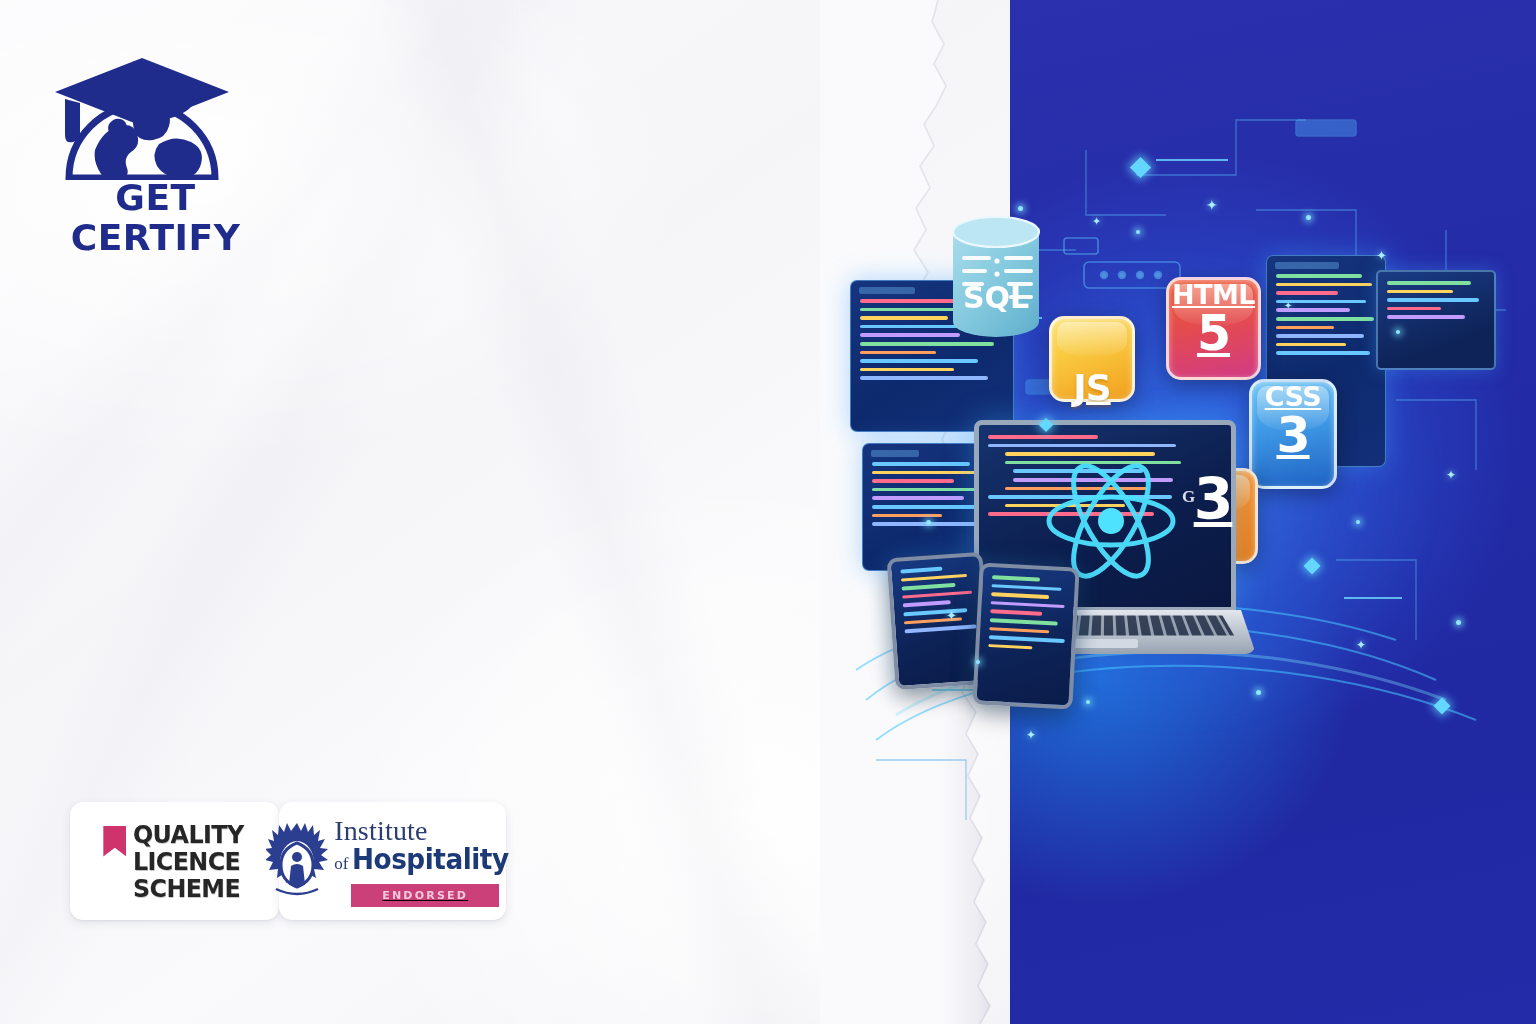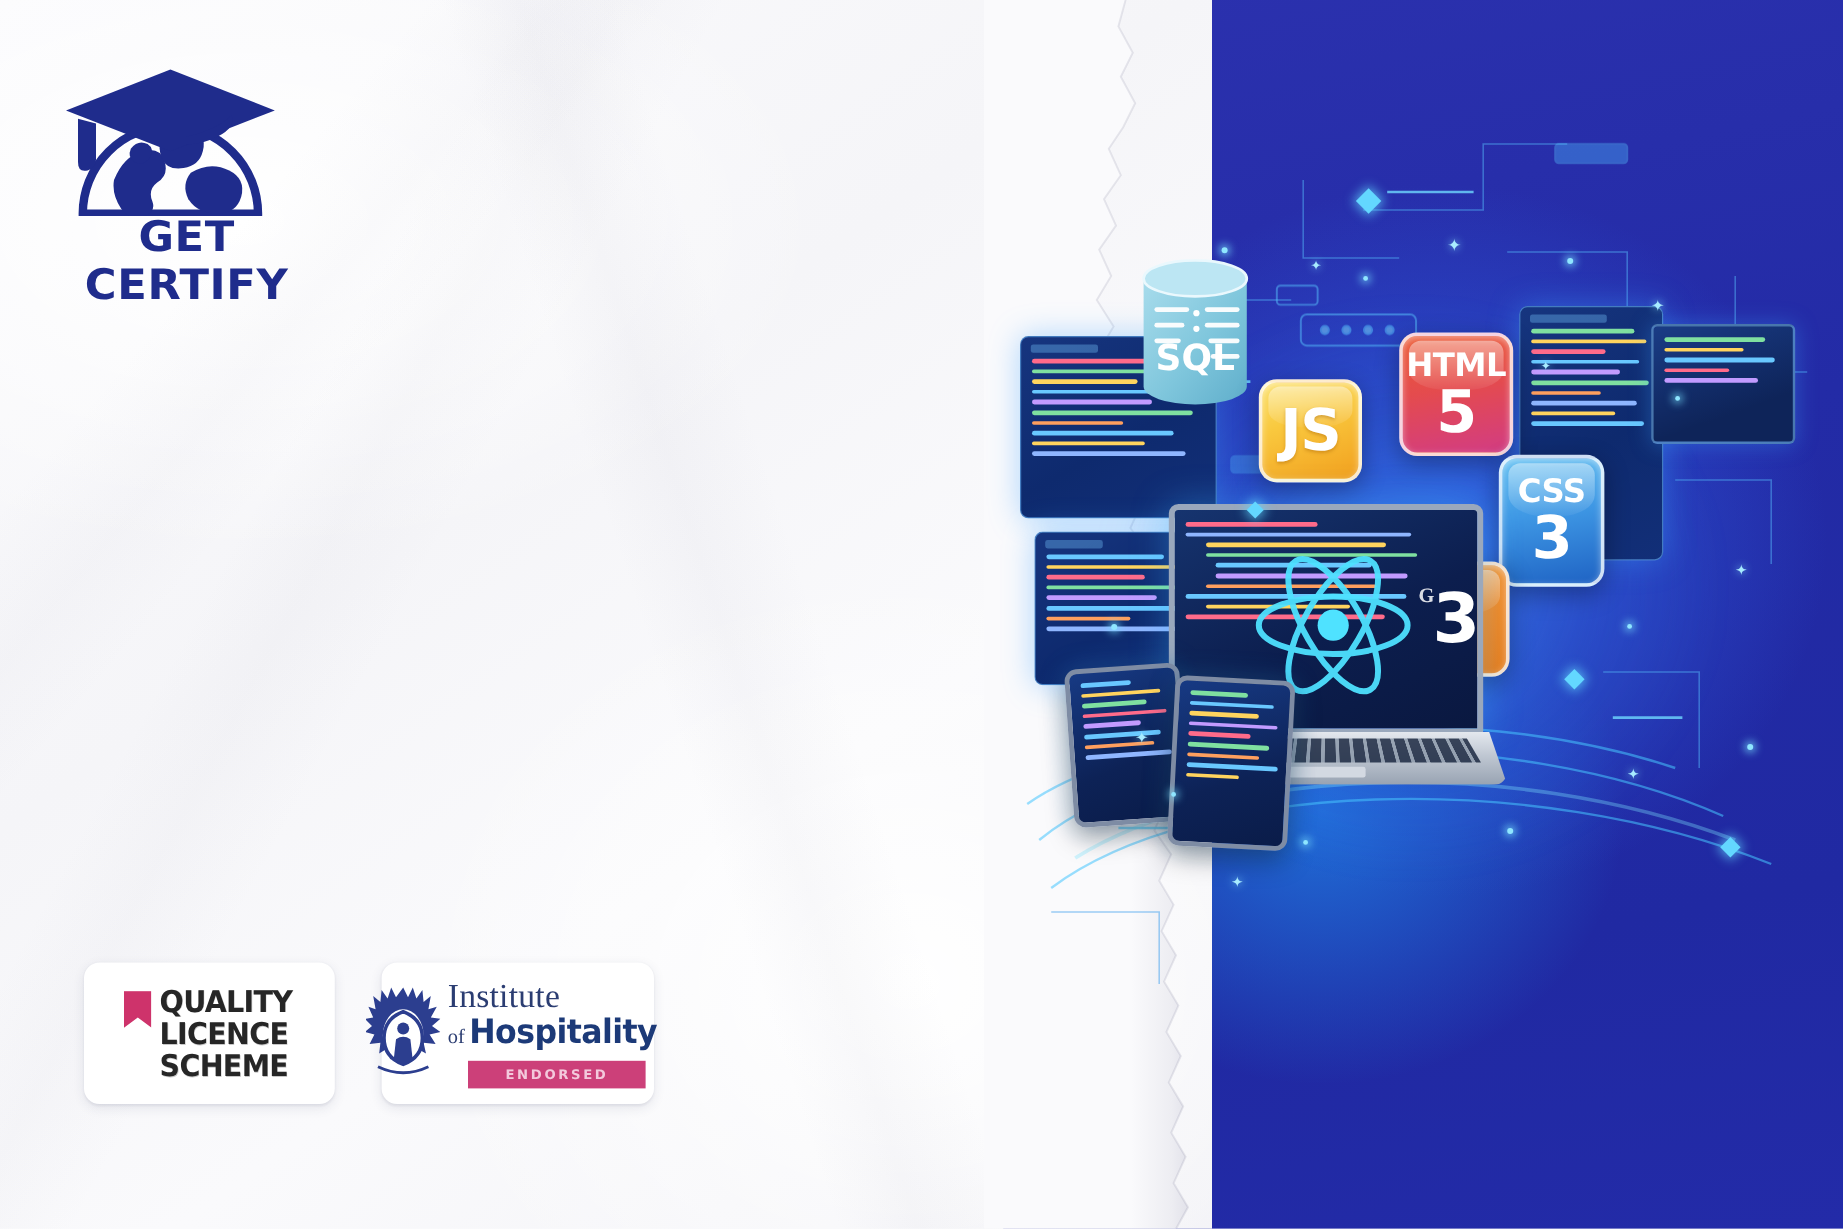--- a/index.html
+++ b/index.html
@@ -74,21 +74,21 @@
     font-family:"Liberation Sans", sans-serif;
     transform:scaleX(0.86);
     transform-origin:left center;
     white-space:nowrap;
     text-shadow:0 1px 1px rgba(255,255,255,0.55);
   }
 
   
   .badges {
     position:absolute; left:70px; top:802px; z-index:6;
-    display:flex; gap:39px; align-items:flex-start;
+    display:flex; align-items:flex-start;
   }
   .badge-card {
     background:#ffffff;
     border-radius:13px;
     box-shadow:0 3px 10px rgba(40,45,90,0.10), 0 1px 2px rgba(40,45,90,0.07);
     display:flex; align-items:center; justify-content:center;
     position:relative;
   }
   .card-qls { width:209px; height:118px; }
   .card-ioh { width:227px; height:118px; }
@@ -123,20 +123,21 @@
   .ioh-of { font-size:17px; color:#2B3D72; font-family:"Liberation Serif", serif; }
   .ioh-hosp {
     font-size:28px; font-weight:700; color:#1C3A78;
     font-family:"DejaVu Sans", sans-serif; letter-spacing:-0.5px;
     transform:scaleX(0.94); transform-origin:left center;
   }
   .ioh-endorsed {
     margin-top:5px; background:#CC4079; height:23px; width:148px;
     display:flex; align-items:center; justify-content:center;
     margin-left:17px;
+    text-decoration:underline;
   }
   .ioh-endorsed span {
     font-size:11px; font-weight:700; color:#F3C9DC; letter-spacing:2.2px;
     font-family:"DejaVu Sans", sans-serif;
   }
 
   
   .cpd-inner { text-align:center; padding-top:4px; position:relative; }
   .cpd-logo { position:relative; height:45px; width:150px; margin:0 auto; }
   .cpd-word {
@@ -179,35 +180,35 @@
     border:1.5px solid rgba(110,190,255,0.55);
     box-shadow:0 0 26px rgba(60,160,255,0.40);
   }
   .code-panel .bar { height:7px; background:rgba(120,200,255,0.35); margin:6px 8px 0; border-radius:2px;}
   .cl { height:3.6px; border-radius:2px; margin:5px 9px; }
 
   .sql-cyl { position:absolute; left:113px; top:216px; width:94px; height:122px; }
 
   .badge-tile {
     position:absolute; border-radius:15px;
-    display:flex; align-items:center; justify-content:center;
+    display:flex; align-items:center; justify-content:flex-start;
     flex-direction:column;
     box-shadow:0 6px 20px rgba(0,0,0,0.30), inset 0 2px 6px rgba(255,255,255,0.45);
     border:3px solid rgba(255,255,255,0.78);
-    color:#fff; font-family:"DejaVu Sans", sans-serif; font-weight:700;
+    color:#fff; font-family:"DejaVu Sans", sans-serif; font-weight:700;text-decoration:underline;
   }
   .badge-tile .gloss {
     position:absolute; left:6%; top:4%; width:88%; height:42%;
     border-radius:10px 10px 40% 40%;
     background:linear-gradient(180deg, rgba(255,255,255,0.45), rgba(255,255,255,0.05));
     pointer-events:none;
   }
   .tile-js { left:213px; top:316px; width:86px; height:86px;
     background:linear-gradient(160deg,#FBE06A 0%, #F9C93F 38%, #F2A01E 100%); }
-  .tile-js .t1 { font-size:48px; letter-spacing:-1px; text-shadow:0 2px 3px rgba(160,90,0,0.4); position:relative; z-index:2;}
+  .tile-js .t1 { font-size:36px; letter-spacing:-1px; text-shadow:0 2px 3px rgba(160,90,0,0.4); position:relative; z-index:2;margin-top:48px;}
   .tile-html { left:330px; top:277px; width:95px; height:103px;
     background:linear-gradient(170deg,#EC5B35 0%, #E44B4E 45%, #D23C83 100%); }
   .tile-html .t1 { font-size:27px; letter-spacing:-0.5px; line-height:30px; position:relative; z-index:2;}
   .tile-html .t2 { font-size:49px; line-height:47px; letter-spacing:-1px; position:relative; z-index:2;}
   .tile-css { left:413px; top:379px; width:88px; height:110px;
     background:linear-gradient(170deg,#63C0F2 0%, #3E97E4 45%, #1F63C4 100%); }
   .tile-css .t1 { font-size:27px; line-height:30px; letter-spacing:-0.5px; position:relative; z-index:2;}
   .tile-css .t2 { font-size:49px; line-height:48px; letter-spacing:-1px; position:relative; z-index:2;}
   .tile-ng { left:332px; top:468px; width:90px; height:96px;
     background:linear-gradient(160deg,#FB9A32 0%, #F78A22 45%, #ED7A12 100%); }

